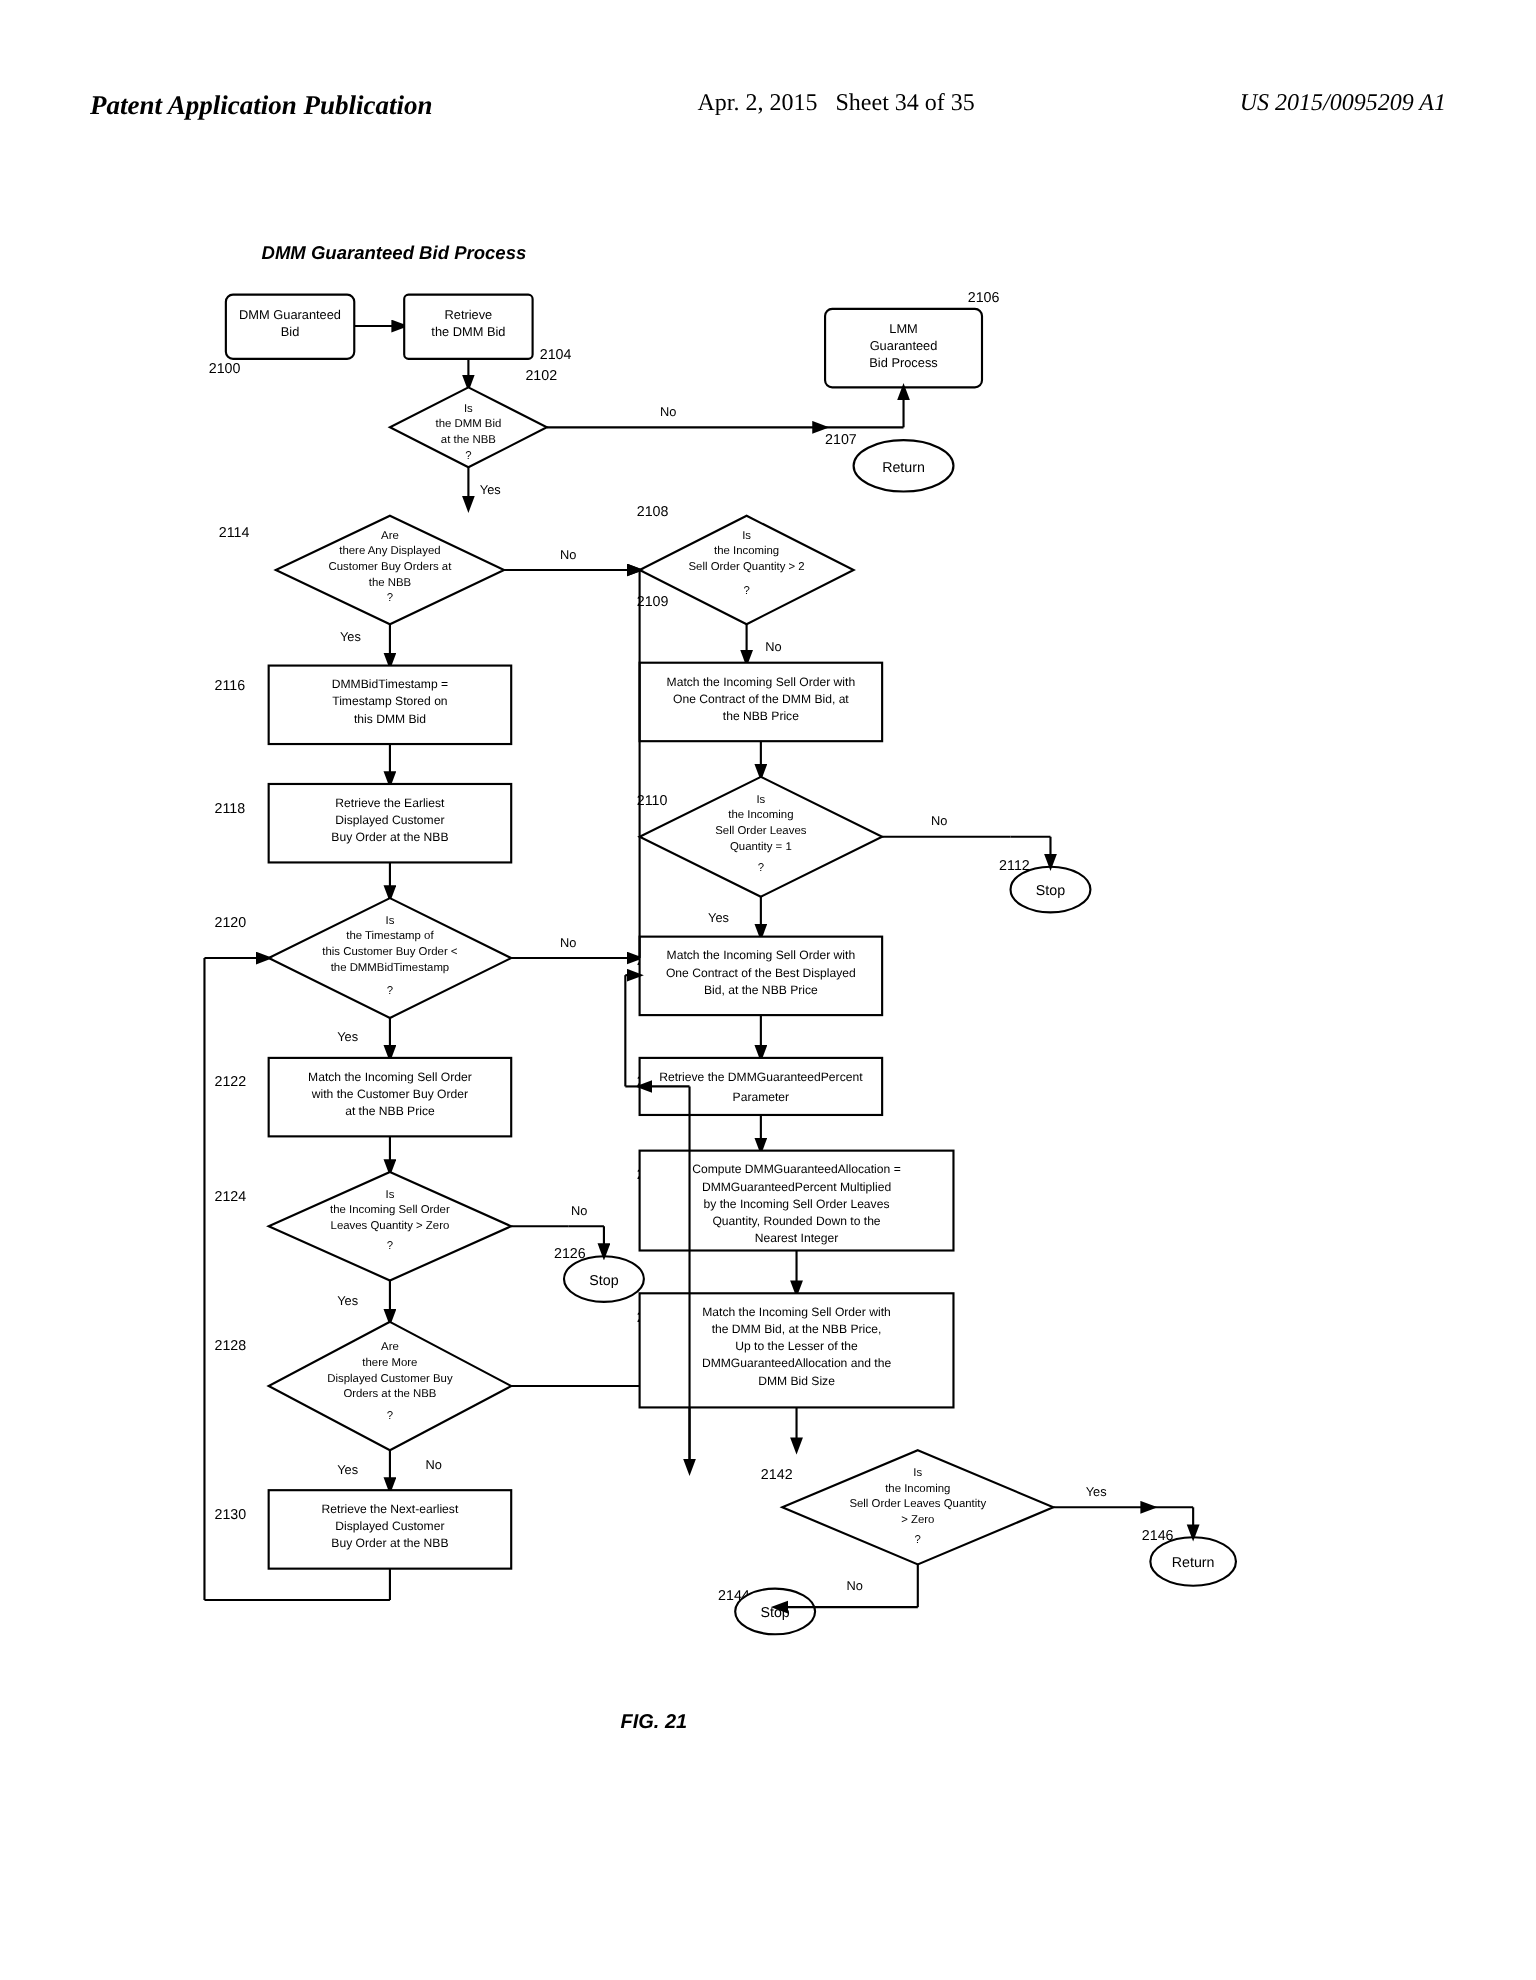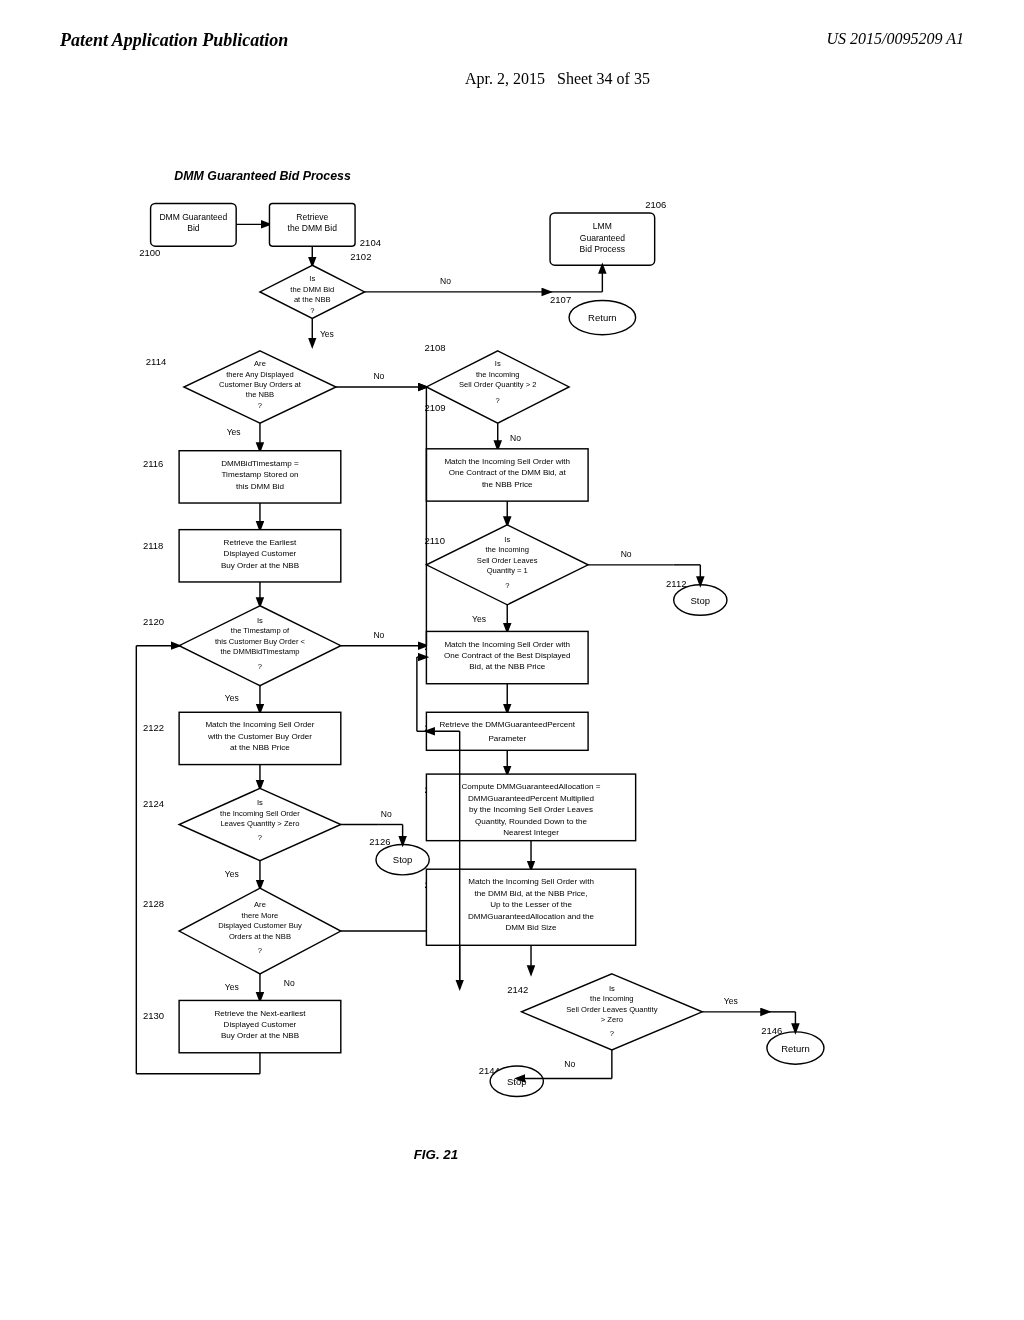--- a/index.html
+++ b/index.html
@@ -9,34 +9,33 @@
       background: #fff;
       font-family: 'Times New Roman', Times, serif;
       position: relative;
       overflow: hidden;
     }
 
     .page-header {
       display: flex;
       justify-content: space-between;
       align-items: flex-start;
-      padding: 30px 60px 20px 60px;
+      padding: 60px 60px 20px 60px;
       border-bottom: none;
     }
 
     .header-left {
       font-size: 18px;
       font-weight: bold;
       font-style: italic;
     }
 
     .header-center {
       font-size: 16px;
       text-align: center;
-      margin-top: 40px;
     }
 
     .header-right {
       font-size: 16px;
       font-style: italic;
     }
 
     .diagram-container {
       position: relative;
       width: 100%;

